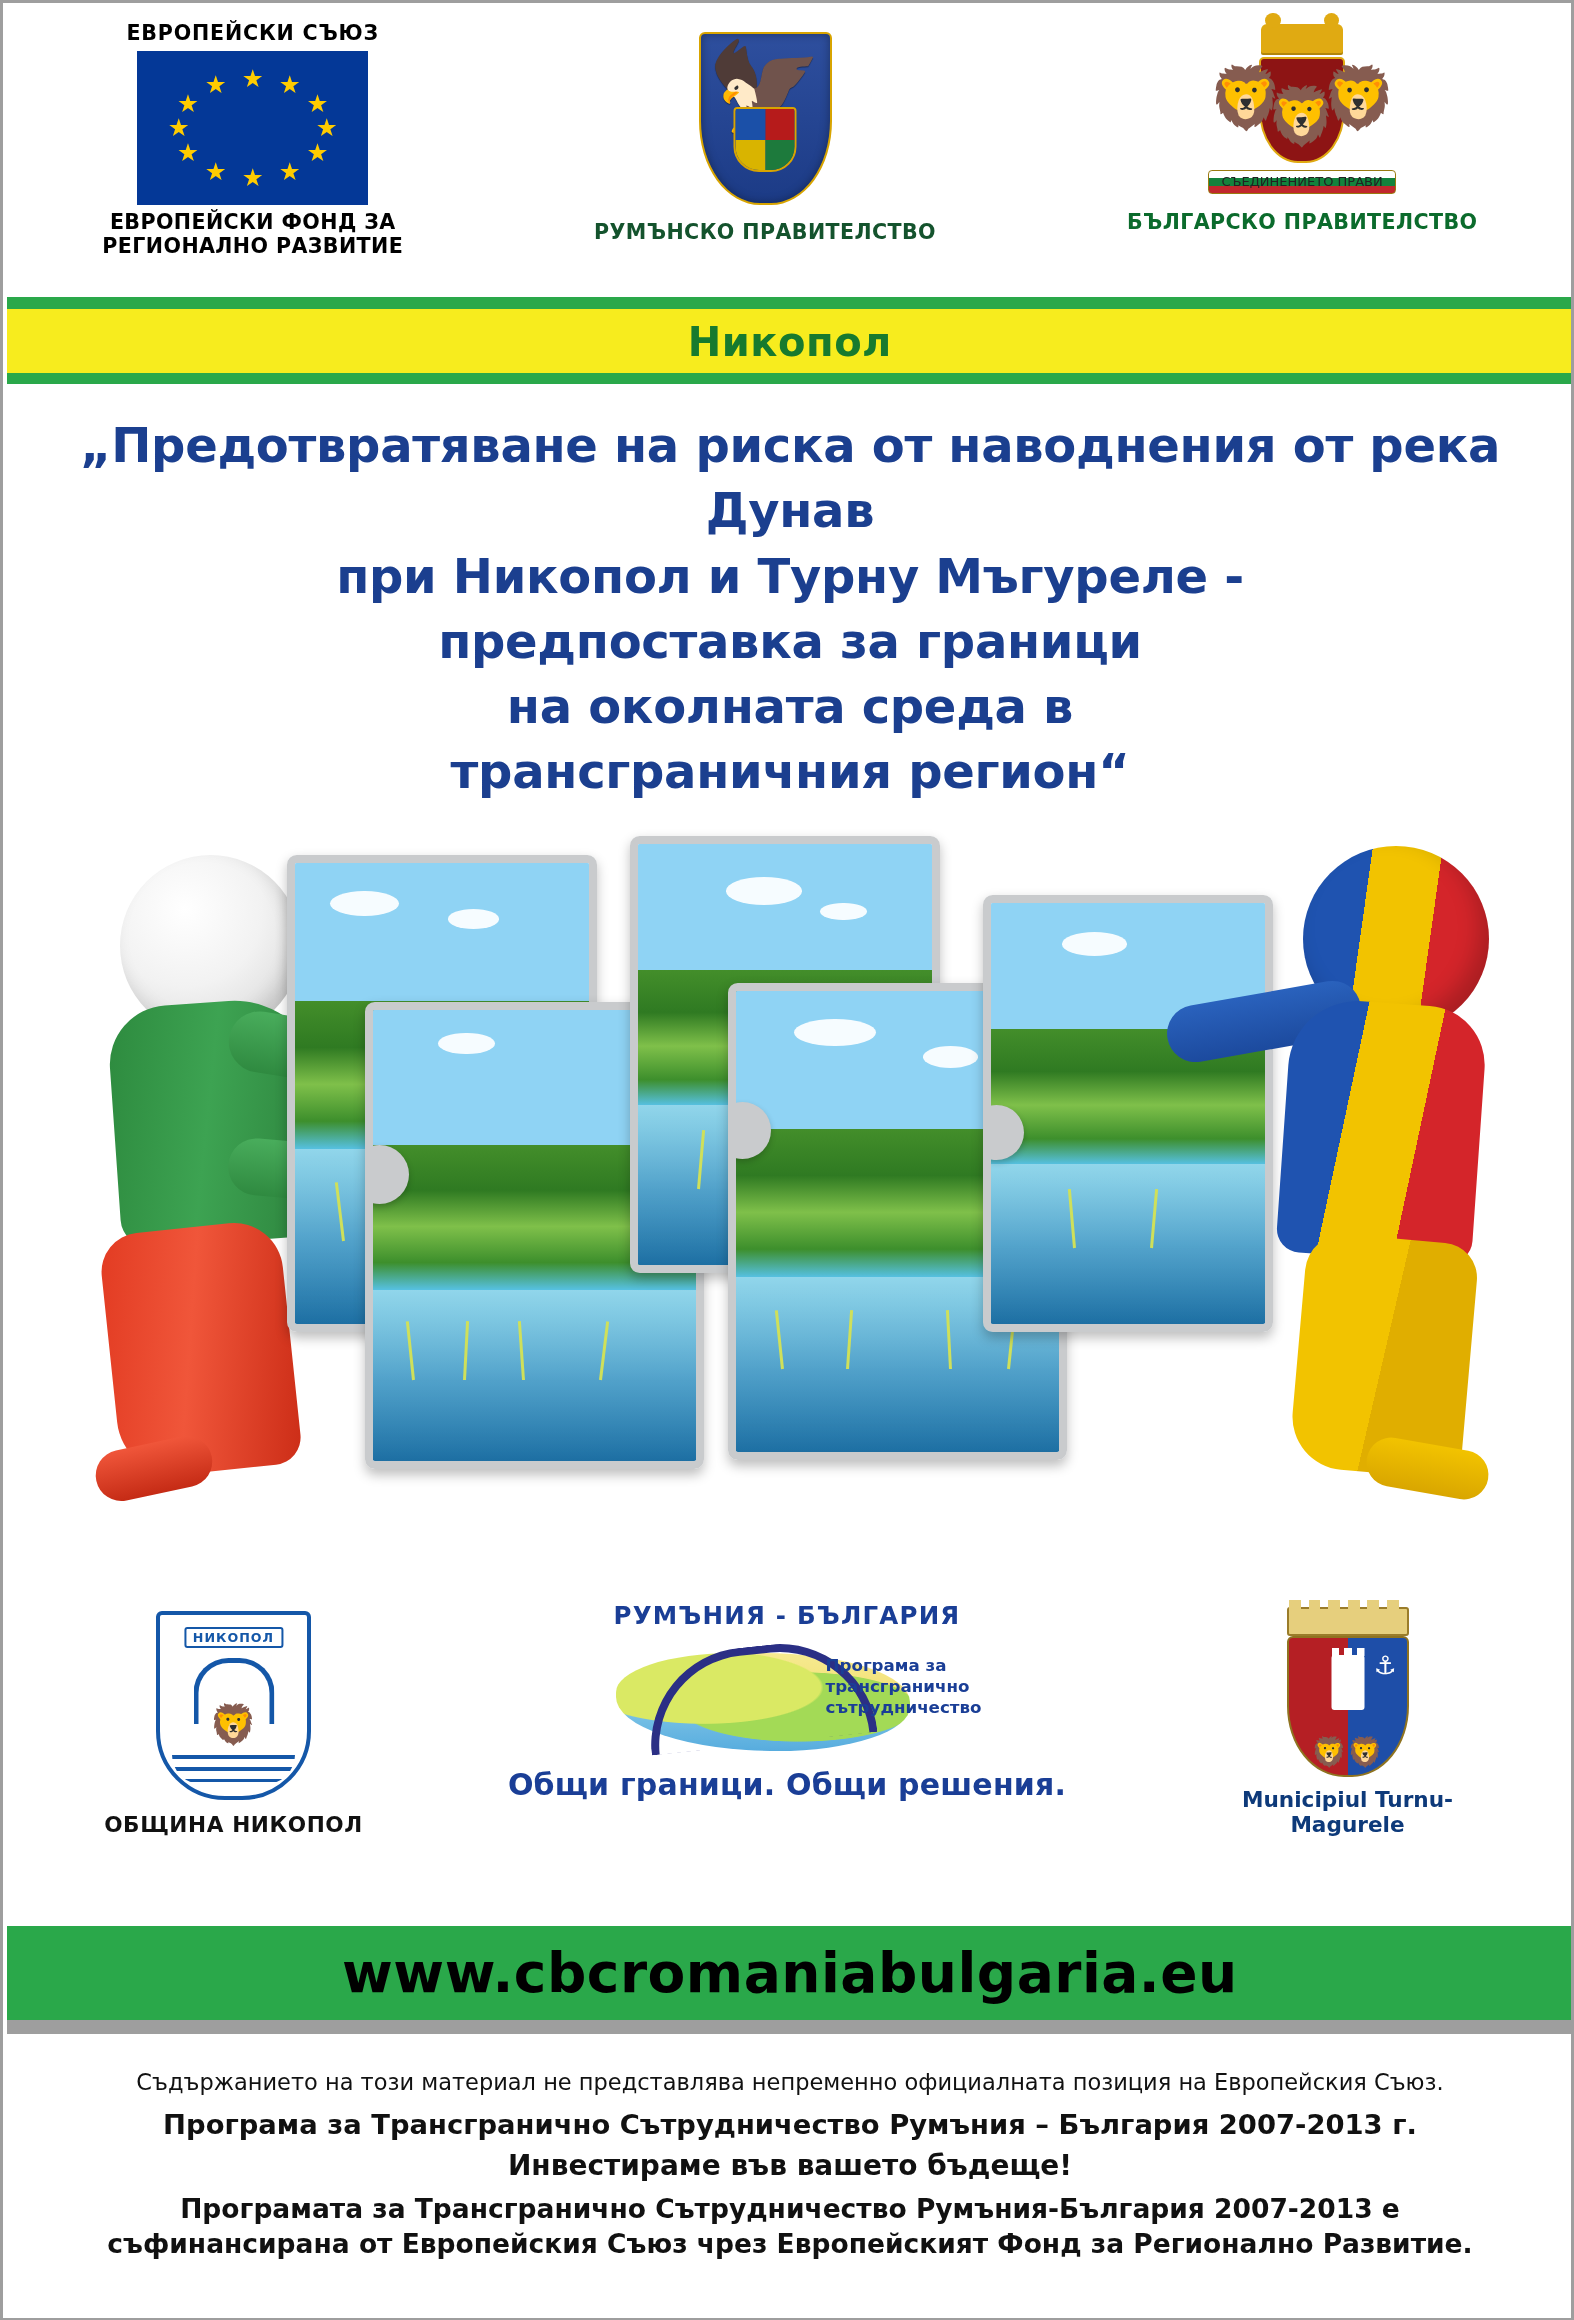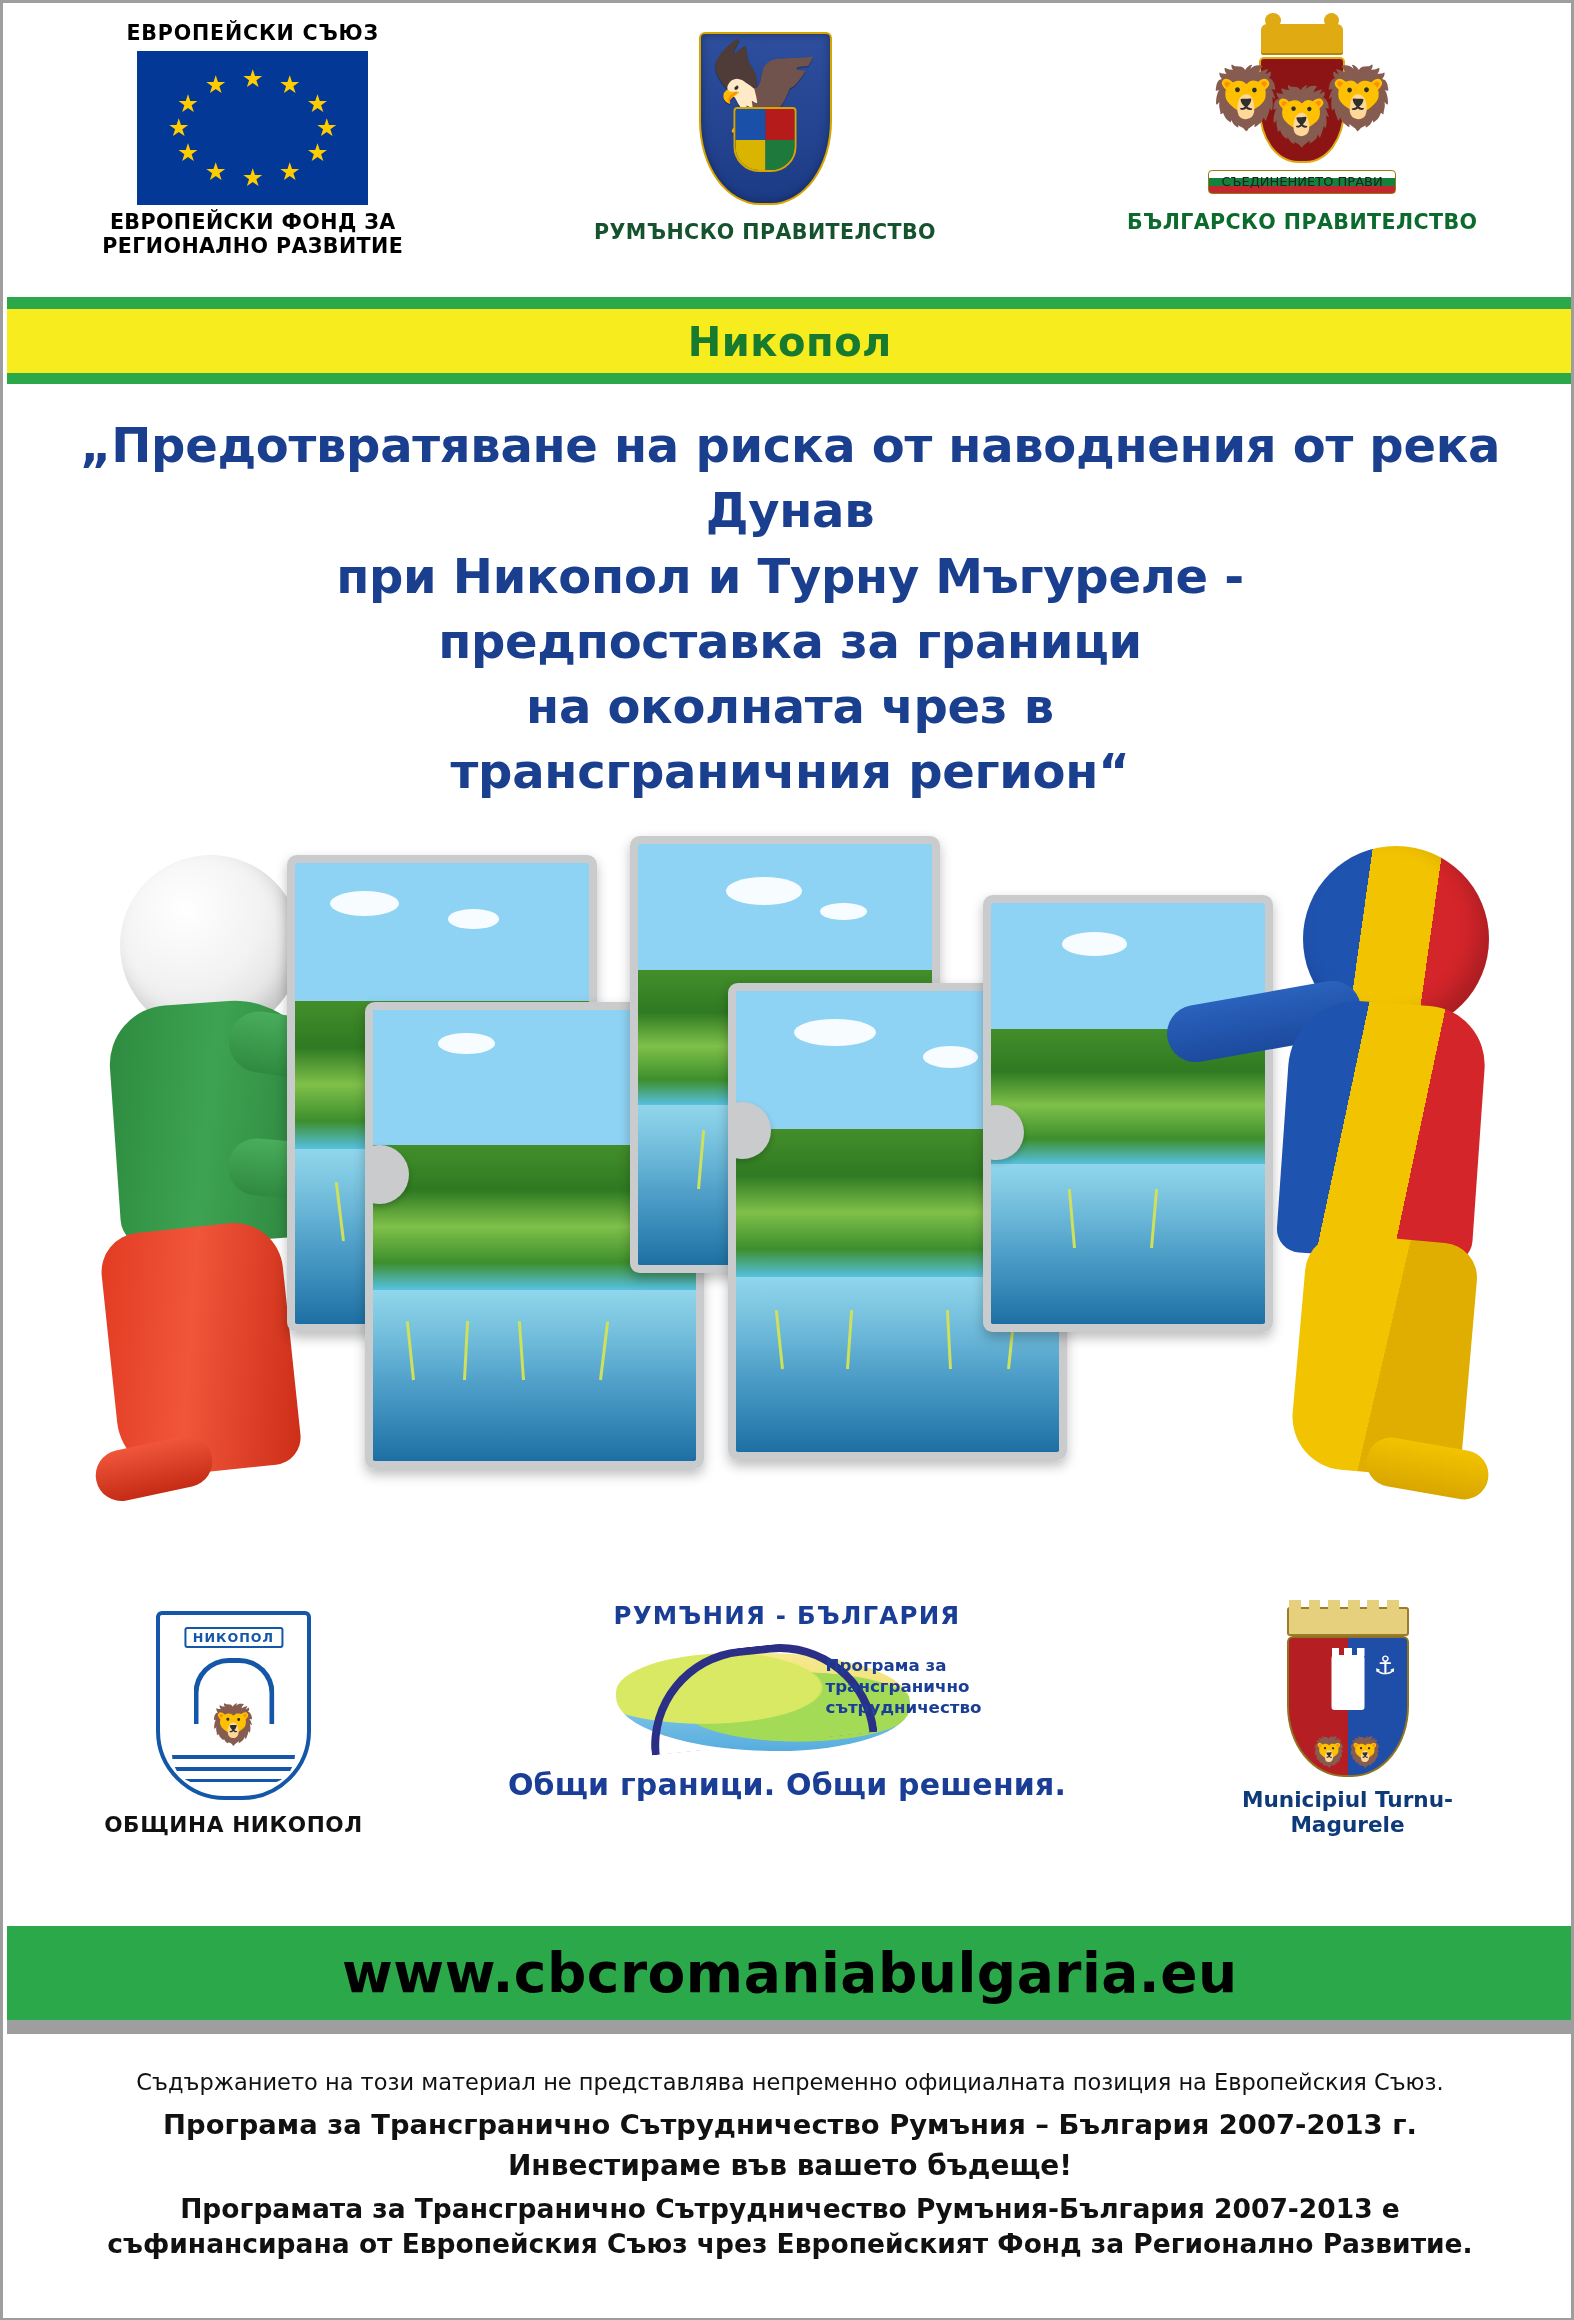--- a/index.html
+++ b/index.html
@@ -522,21 +522,21 @@
   <div class="green-rule"></div>
   <div class="proekt-bar">
     <span class="label">Никопол</span>
   </div>
   <div class="green-rule2"></div>
 
   <div class="title">
     <span class="line">„Предотвратяване на риска от наводнения от река Дунав</span>
     <span class="line">при Никопол и Турну Мъгуреле -</span>
     <span class="line">предпоставка за граници</span>
-    <span class="line">на околната чрез в</span>
+    <span class="line">на околната среда в</span>
     <span class="line">трансграничния регион“</span>
   </div>
 
   <div class="art">
 
     <div class="fig-left">
       <div class="head"></div>
       <div class="torso"></div>
       <div class="arm"></div>
       <div class="arm2"></div>

